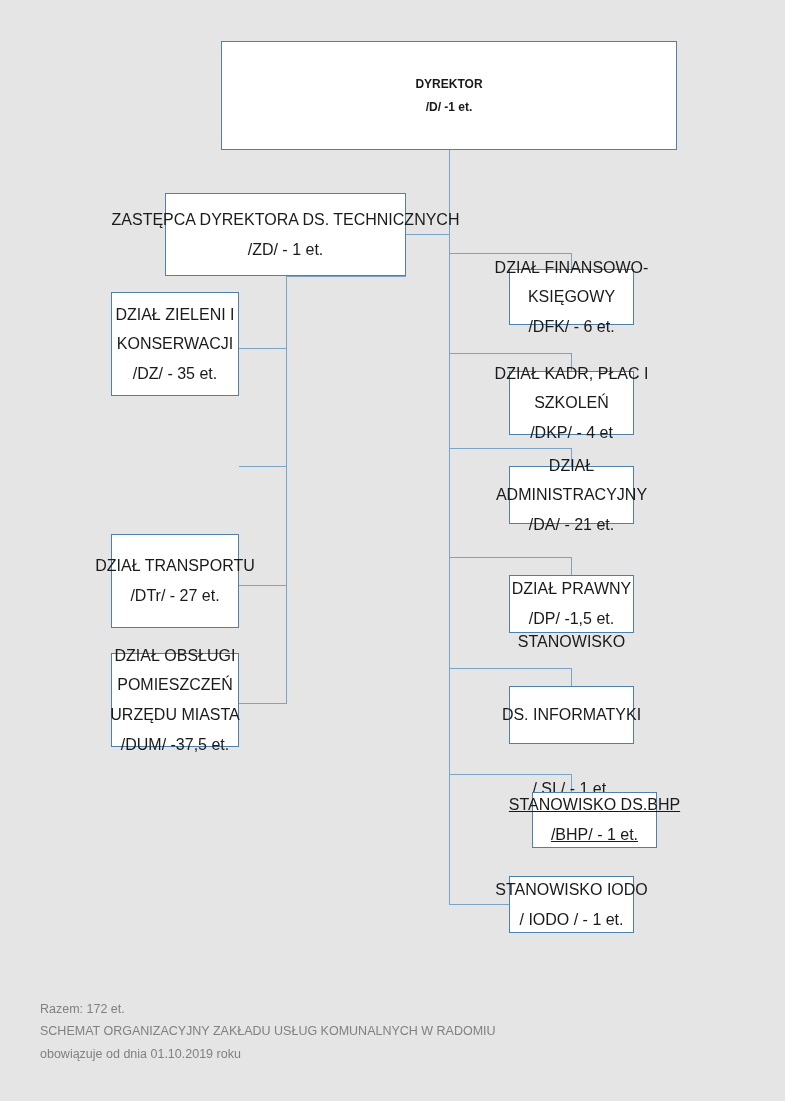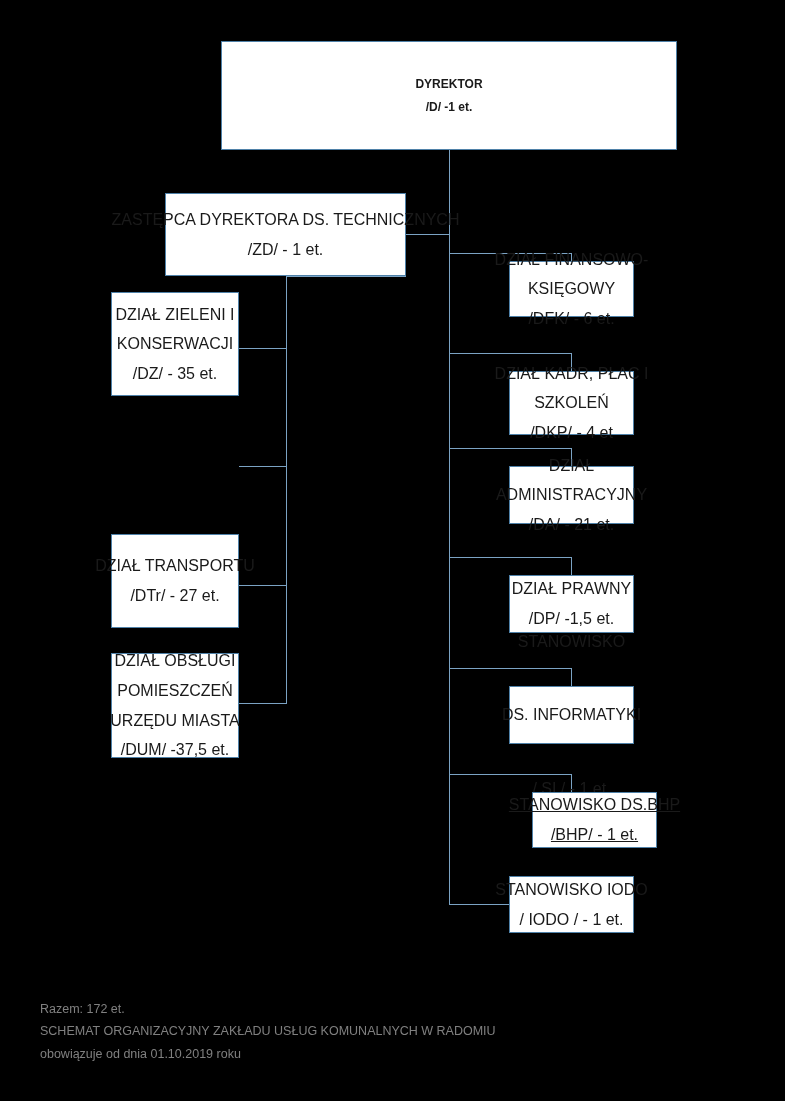--- a/index.html
+++ b/index.html
@@ -7,21 +7,21 @@
     padding: 0;
     background: #ffffff;
   }
   body {
     font-family: "Liberation Sans", sans-serif;
   }
   #chart-root {
     position: relative;
     width: 785px;
     height: 1101px;
-    background: #000000;
+    background: #e5e5e5;
     overflow: hidden;
   }
   .node {
     position: absolute;
     box-sizing: border-box;
     border: 1px solid #4f81a8;
     background: #ffffff;
     display: flex;
     flex-direction: column;
     align-items: center;
@@ -109,28 +109,28 @@
     <span class="ln">KONSERWACJI</span>
     <span class="ln">/DZ/ - 35 et.</span>
   </div>
 
 
   <div class="node" style="left:111px; top:534px; width:128px; height:94px;">
     <span class="ln">DZIAŁ TRANSPORTU</span>
     <span class="ln">/DTr/  - 27 et.</span>
   </div>
 
-  <div class="node" style="left:111px; top:653px; width:128px; height:105px;">
+  <div class="node" style="left:111px; top:653px; width:128px; height:94px;">
     <span class="ln">DZIAŁ OBSŁUGI</span>
     <span class="ln">POMIESZCZEŃ</span>
     <span class="ln">URZĘDU MIASTA</span>
     <span class="ln">/DUM/ -37,5 et.</span>
   </div>
 
-  <div class="node" style="left:509px; top:261px; width:125px; height:56px;text-align:center;">
+  <div class="node" style="left:509px; top:269px; width:125px; height:56px;text-align:center;">
     <span class="ln">DZIAŁ FINANSOWO-</span>
     <span class="ln">KSIĘGOWY</span>
     <span class="ln">/DFK/ - 6 et.</span>
   </div>
 
   <div class="node" style="left:509px; top:371px; width:125px; height:64px;">
     <span class="ln">DZIAŁ  KADR, PŁAC I</span>
     <span class="ln">SZKOLEŃ</span>
     <span class="ln">/DKP/ - 4 et</span>
   </div>

